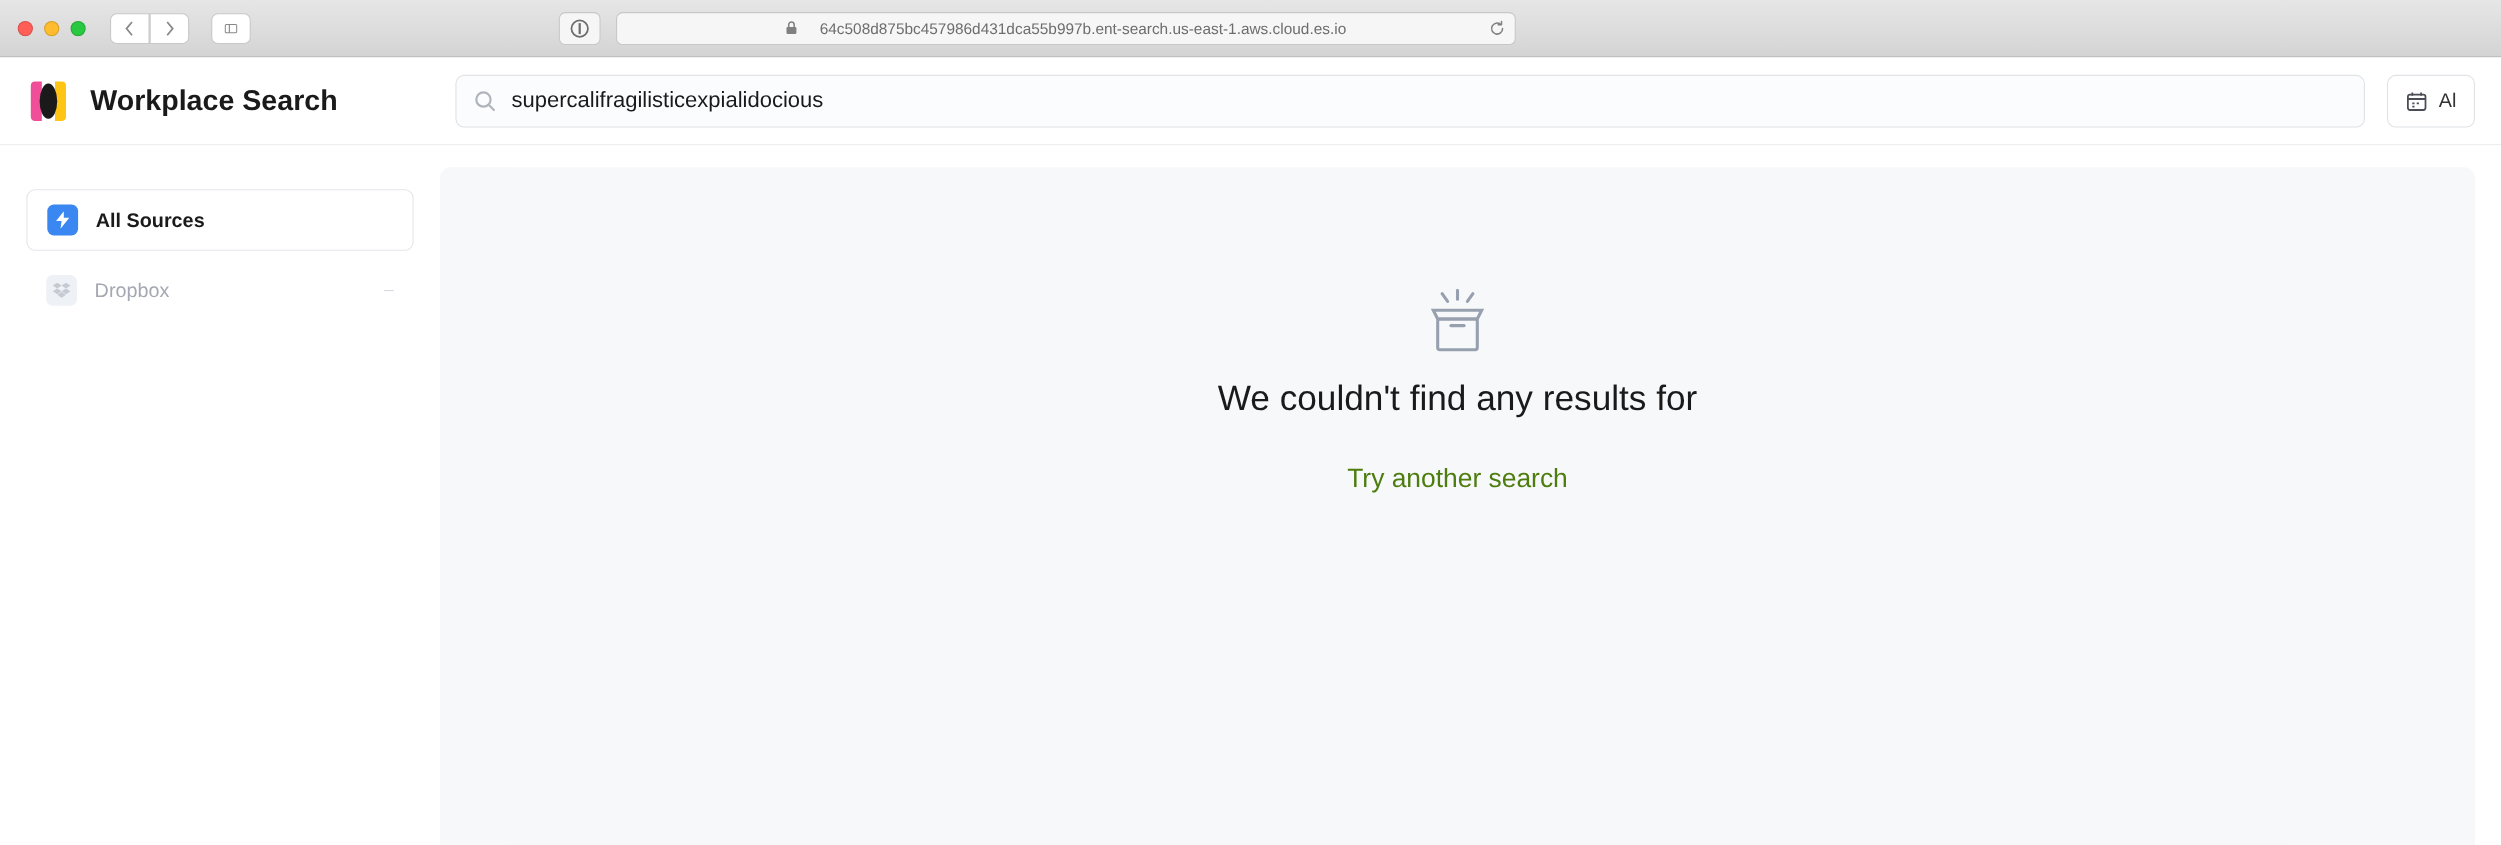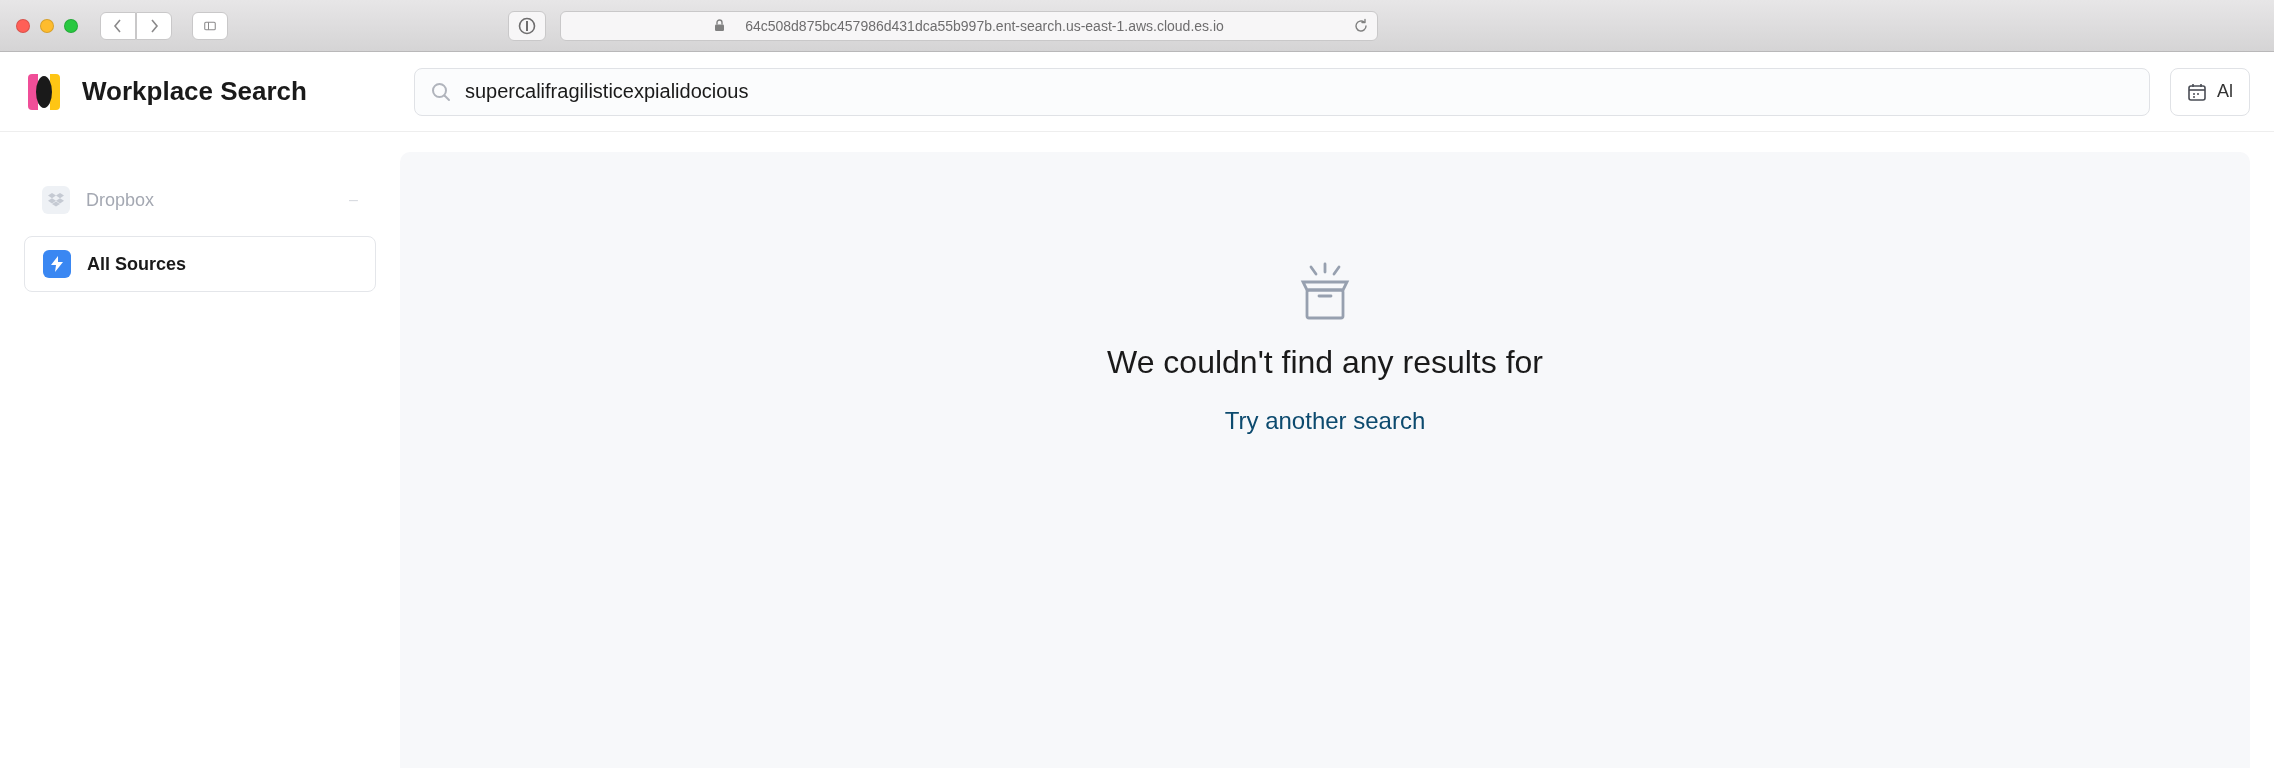--- a/index.html
+++ b/index.html
@@ -95,21 +95,21 @@
 
 .content { flex: 1; padding: 20px 24px 0 0; }
 .results-panel {
   background: #f7f8fa; border-radius: 10px; height: 100%; padding: 110px 40px 0;
   display: flex; flex-direction: column; align-items: center;
 }
 .empty-icon { width: 56px; height: 60px; margin-bottom: 22px; }
 .empty-icon svg { width: 100%; height: 100%; stroke: #97a0af; fill: none; stroke-width: 2.8; }
 .empty-title { font-size: 32px; font-weight: 400; color: #1a1a1a; text-align:center; }
 .empty-query { font-size: 32px; font-weight: 700; color: #1a1a1a; text-align:center; }
-.empty-hint { font-size: 24px; color: #0c4a6e; margin-top: 26px; }
+.empty-hint { font-size: 24px; color: #4d7c0f; margin-top: 41px; }
 </style>
 </head>
 <body>
 
 <div class="browser-chrome">
   <div class="traffic-lights">
     <div class="tl red"></div>
     <div class="tl yellow"></div>
     <div class="tl green"></div>
   </div>
@@ -188,41 +188,41 @@
         <line x1="6" y1="12" x2="8" y2="12"></line>
         <line x1="10" y1="12" x2="12" y2="12"></line>
         <line x1="6" y1="15" x2="8" y2="15"></line>
       </svg>
     <span>Al</span>
   </div>
 </div>
 
 <div class="main">
   <div class="sidebar">
+    <div class="source-item active">
+      <div class="source-icon-box bolt">
+        <svg viewBox="0 0 14 16">
+            <polygon points="8,0 1,9 6,9 5,16 13,6 8,6"></polygon>
+          </svg>
+      </div>
+      <span>All Sources</span>
+    </div>
     <div class="source-item">
       <div class="source-icon-box dropbox">
         <svg viewBox="0 0 16 14">
             <polygon points="4,0 8,2.6 4,5.2 0,2.6"></polygon>
             <polygon points="12,0 16,2.6 12,5.2 8,2.6"></polygon>
             <polygon points="4,5.2 8,7.8 4,10.4 0,7.8"></polygon>
             <polygon points="12,5.2 16,7.8 12,10.4 8,7.8"></polygon>
             <polygon points="8,8.4 12,11 8,13.6 4,11"></polygon>
           </svg>
       </div>
       <span>Dropbox</span>
       <span class="dash">–</span>
     </div>
-    <div class="source-item active">
-      <div class="source-icon-box bolt">
-        <svg viewBox="0 0 14 16">
-            <polygon points="8,0 1,9 6,9 5,16 13,6 8,6"></polygon>
-          </svg>
-      </div>
-      <span>All Sources</span>
-    </div>
   </div>
 
   <div class="content">
     <div class="results-panel">
       <div class="empty-icon">
         <svg viewBox="0 0 56 60">
           <line x1="28" y1="2" x2="28" y2="10" stroke-linecap="round"></line>
           <line x1="14" y1="5" x2="19" y2="12" stroke-linecap="round"></line>
           <line x1="42" y1="5" x2="37" y2="12" stroke-linecap="round"></line>
           <rect x="10" y="28" width="36" height="28" rx="2"></rect>

